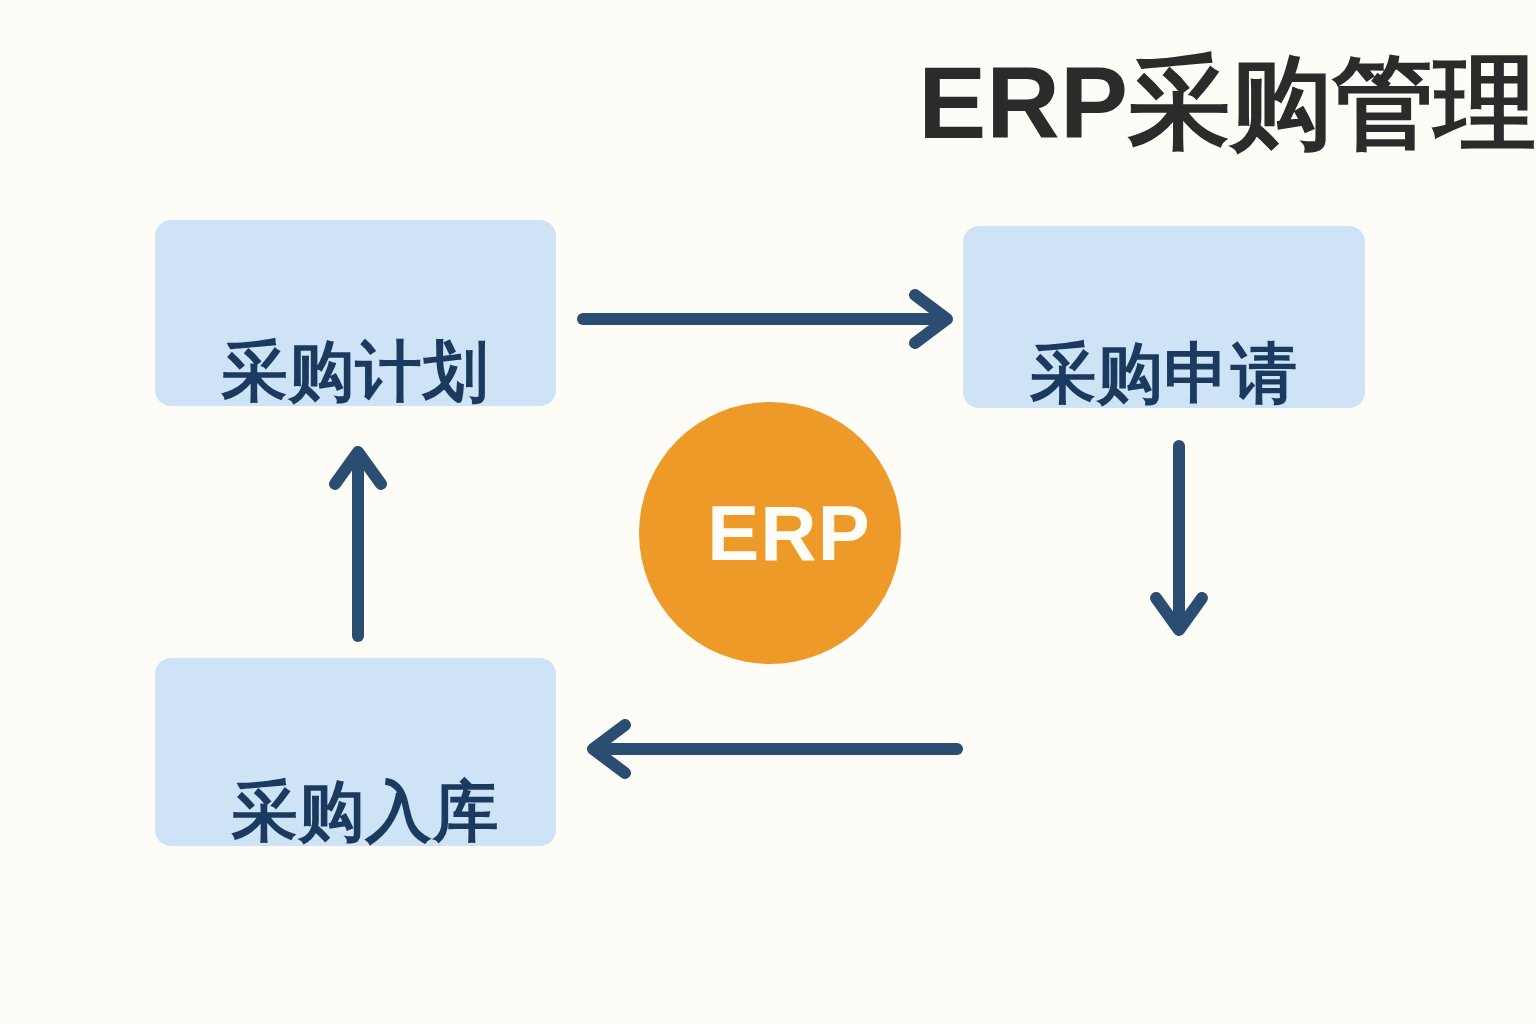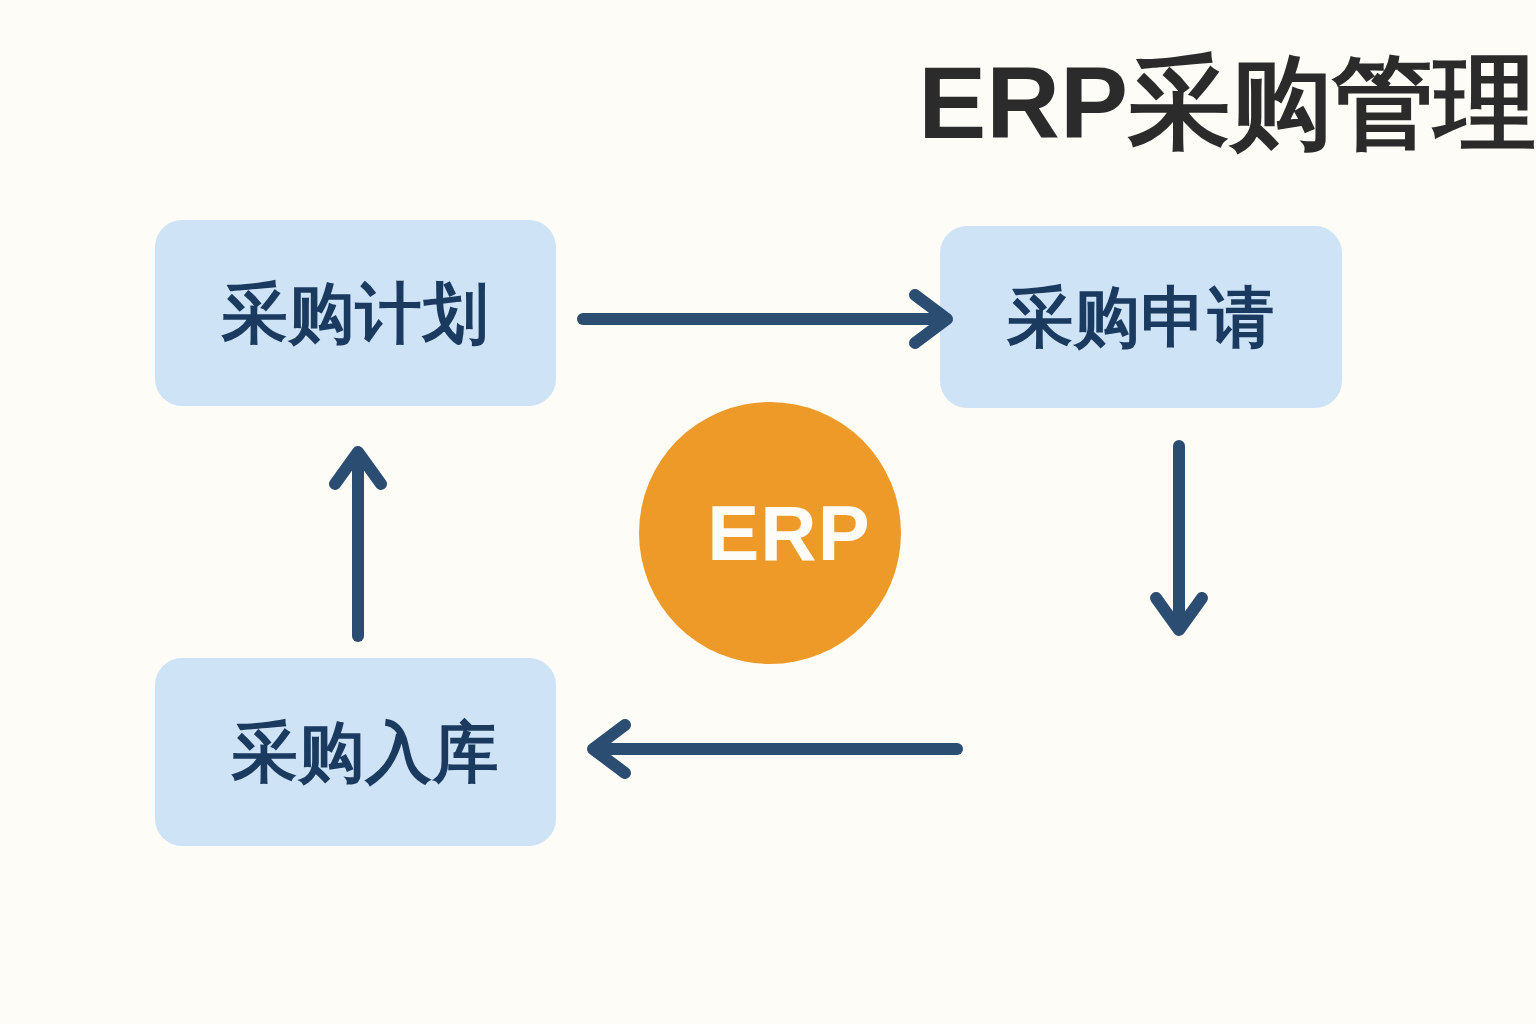--- a/index.html
+++ b/index.html
@@ -33,37 +33,37 @@
     font-weight: 700;
     color: #2b2b2b;
     letter-spacing: 0px;
     white-space: nowrap;
   }
 
   
   .stage-box {
     position: absolute;
     background: #cfe3f7;
-    border-radius: 27px;
+    border-radius: 16px;
     display: flex;
-    align-items: center;
+    align-items: flex-end;
     justify-content: center;
     box-sizing: border-box;
   }
   .stage-box .stage-label {
     font-size: 66px;
     line-height: 70px;
     font-weight: 700;
     color: #1b3a60;
     white-space: nowrap;
     letter-spacing: 1px;
   }
 
   #box-plan    { left: 155px;  top: 220px; width: 401px; height: 186px; }
-  #box-request { left: 940px;  top: 226px; width: 402px; height: 182px; }
+  #box-request { left: 963px;  top: 226px; width: 402px; height: 182px; }
   #box-order   { left: 982px;  top: 658px; width: 402px; height: 186px; }
   #box-receipt { left: 155px;  top: 658px; width: 401px; height: 188px; padding-left: 20px; }
 
   
   #erp-circle {
     position: absolute;
     left: 639px;
     top: 402px;
     width: 262px;
     height: 262px;

